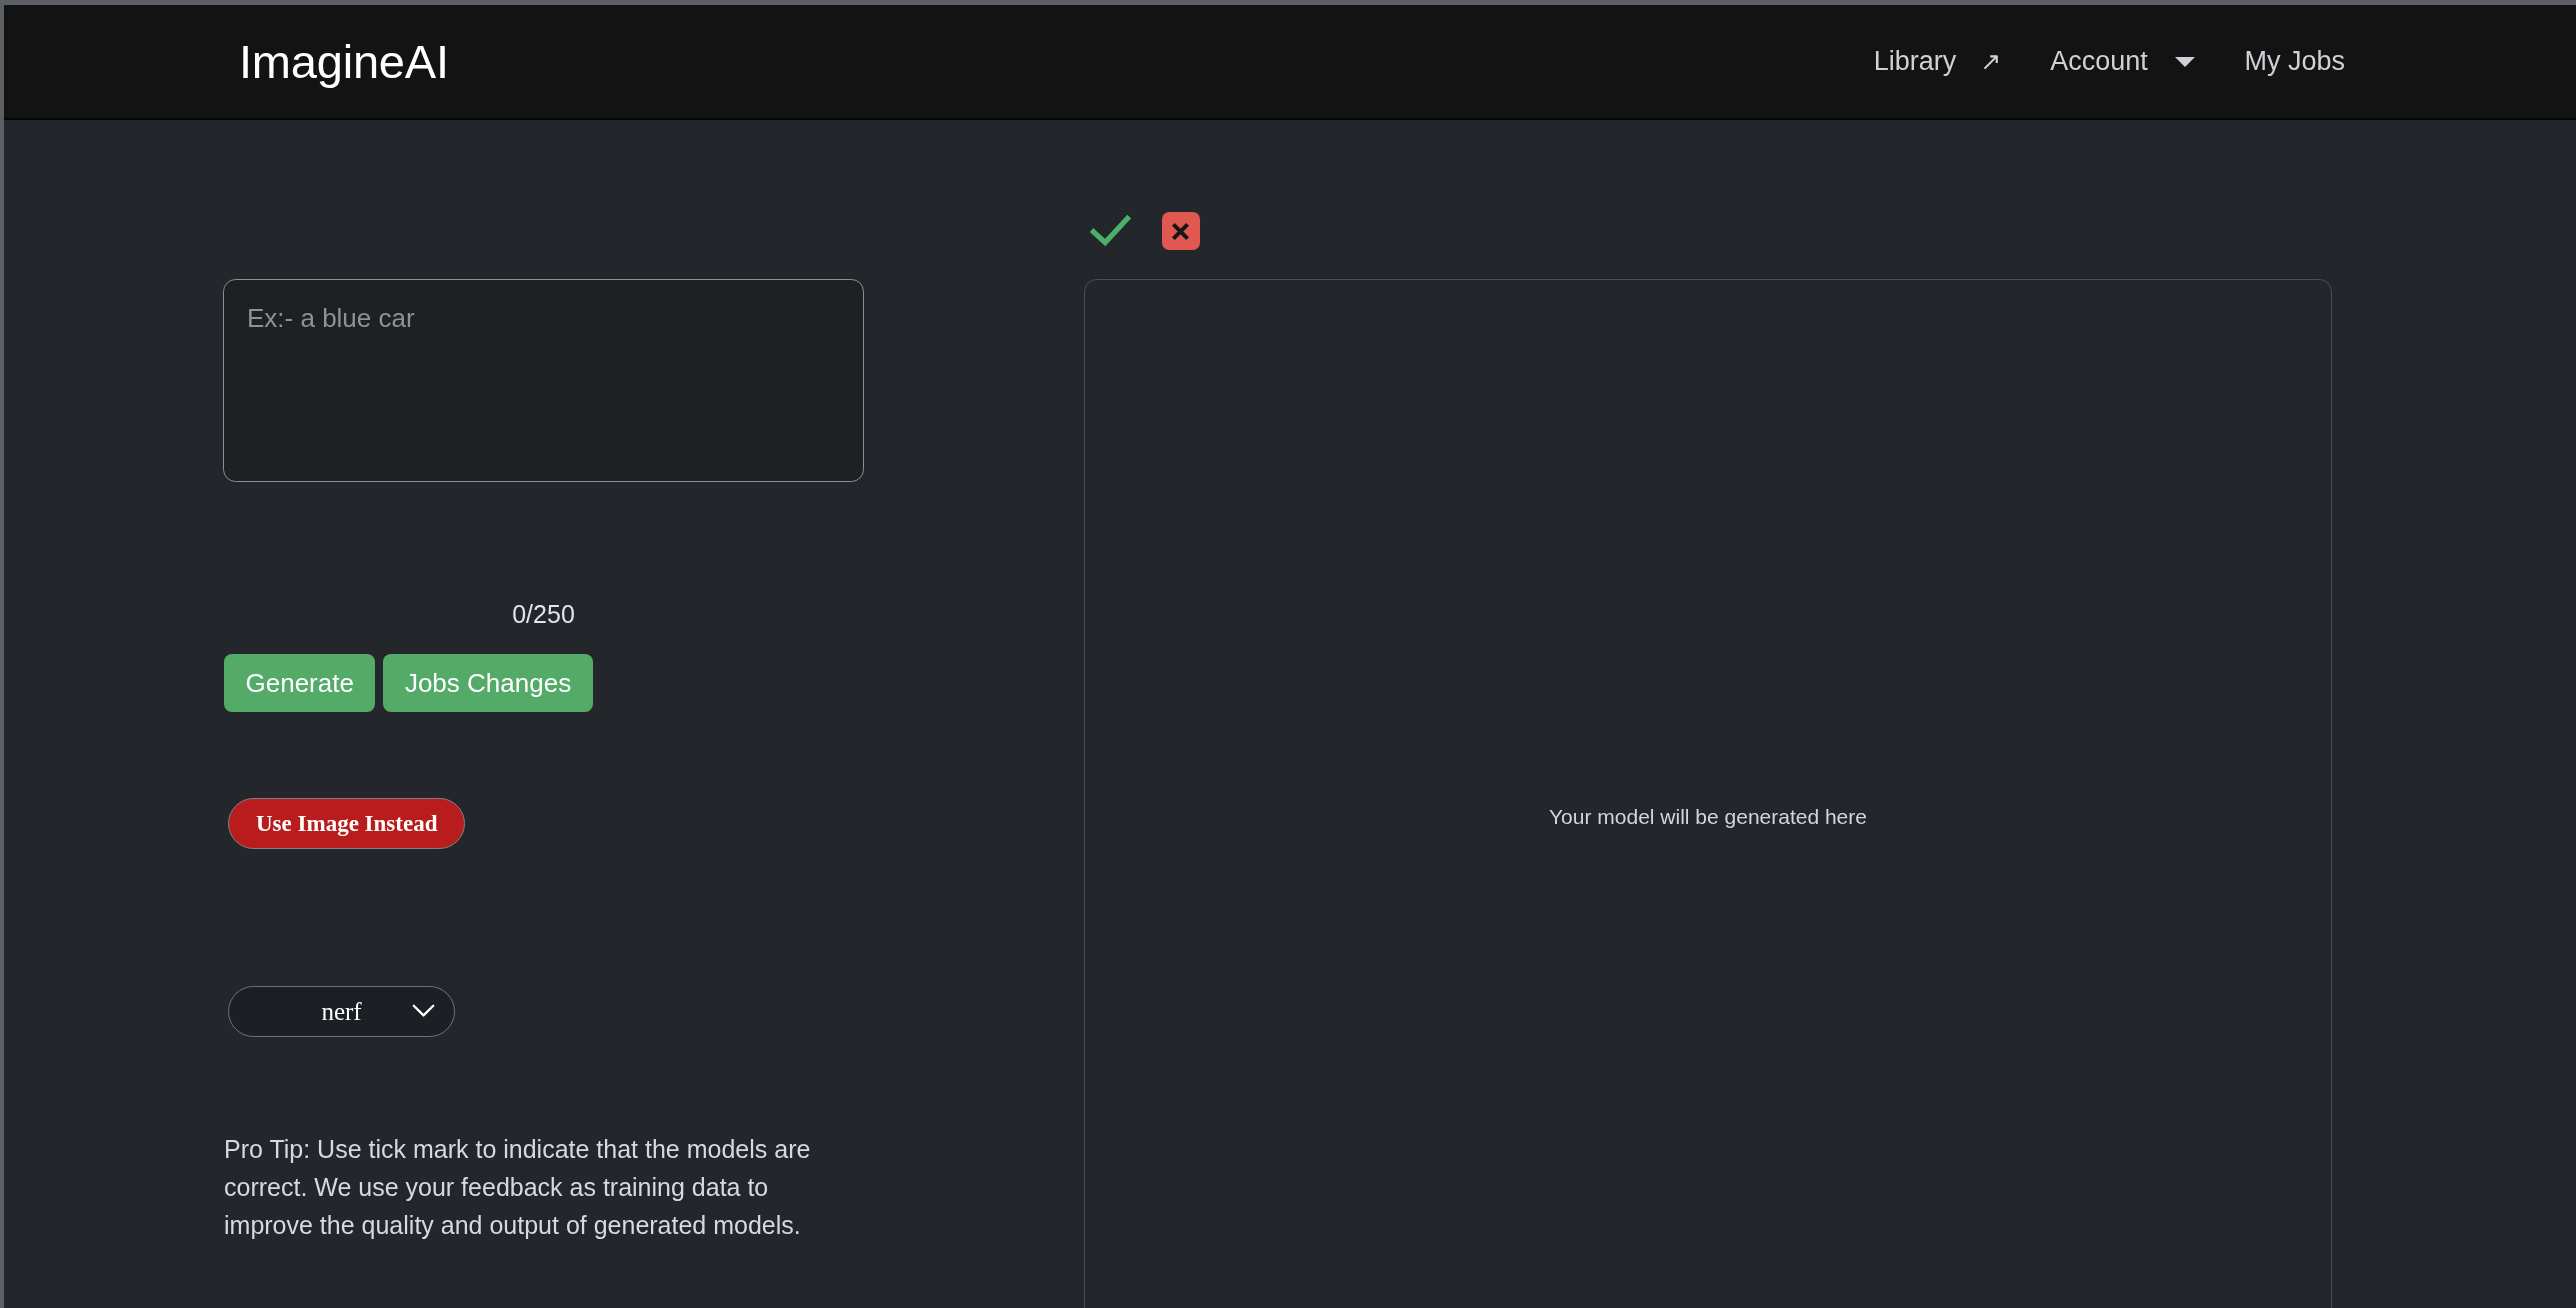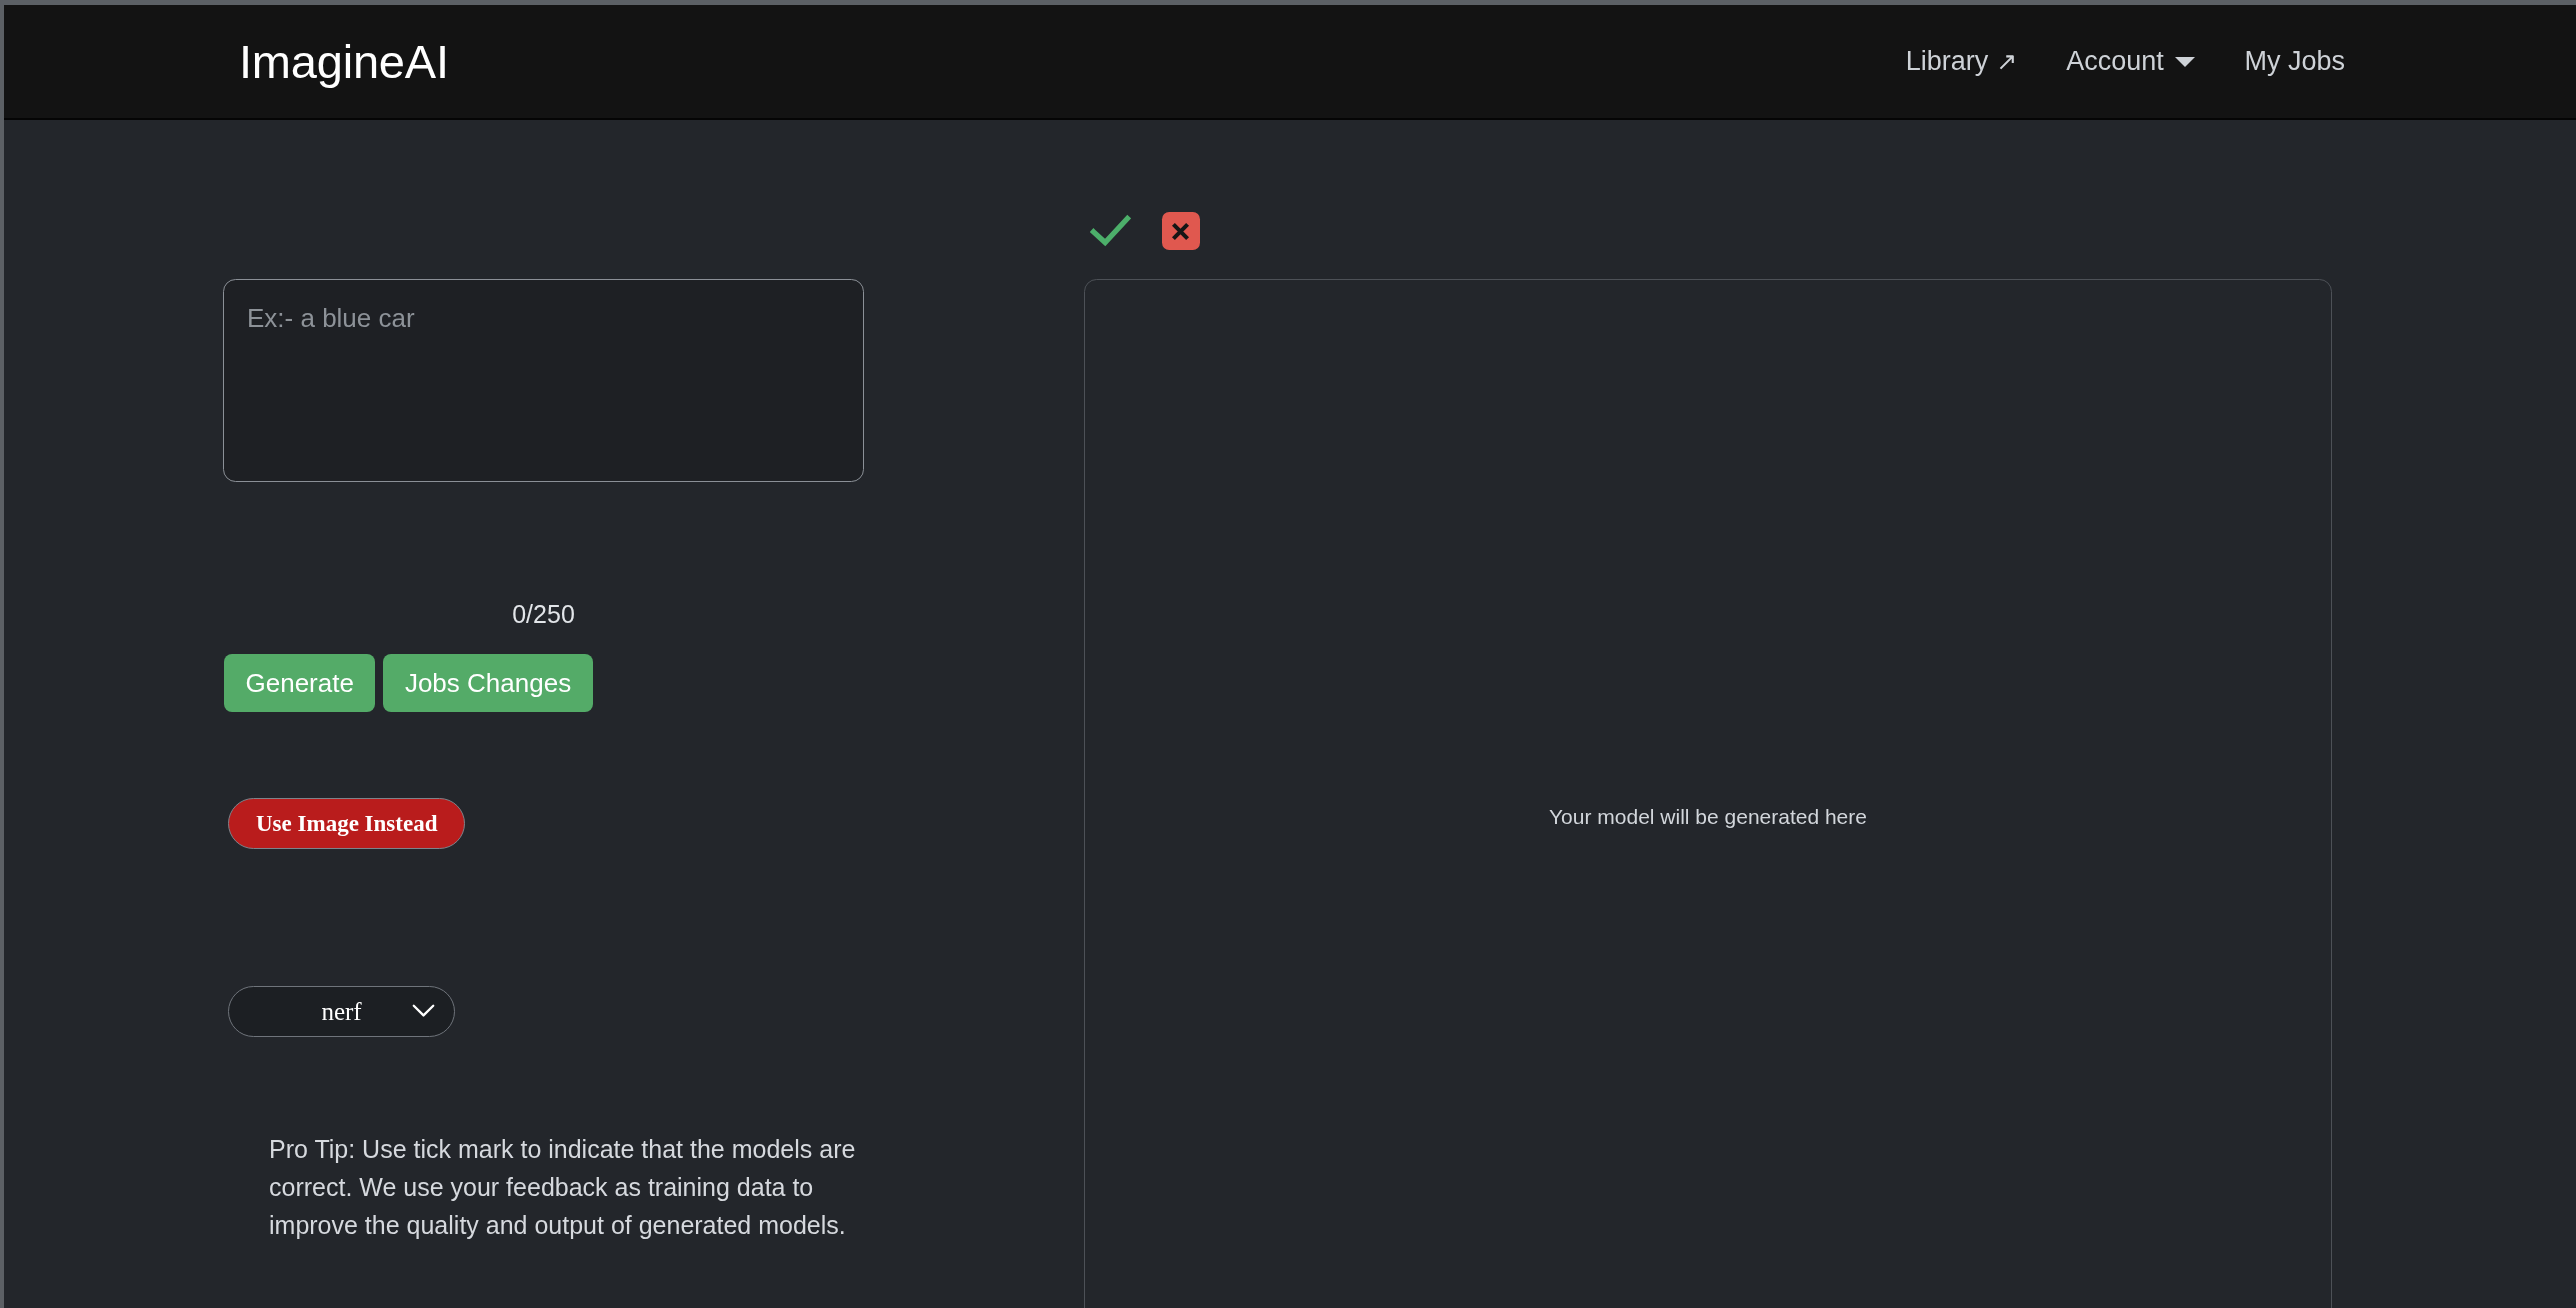--- a/index.html
+++ b/index.html
@@ -52,21 +52,21 @@
     display: flex;
     align-items: center;
     gap: 49px;
     padding-right: 175px;
   }
   .nav-link {
     font-size: 27px;
     color: #ced2d7;
     display: inline-flex;
     align-items: center;
-    gap: 8px;
+    gap: 24px;
     white-space: nowrap;
     cursor: pointer;
     text-decoration: none;
   }
   .nav-ext-icon {
     font-size: 25px;
     line-height: 1;
     color: #ced2d7;
     display: inline-block;
   }
@@ -190,21 +190,20 @@
   }
 
   #pro-tip {
     position: absolute;
     left: 220px;
     top: 1010px;
     width: 610px;
     font-size: 25px;
     line-height: 1.52;
     color: #d6d9de;
-    margin-left: 45px;
   }
 
   
   #right-pane {
     position: relative;
     flex: 1 1 auto;
   }
   #feedback-icons {
     position: absolute;
     left: 6.3px;

